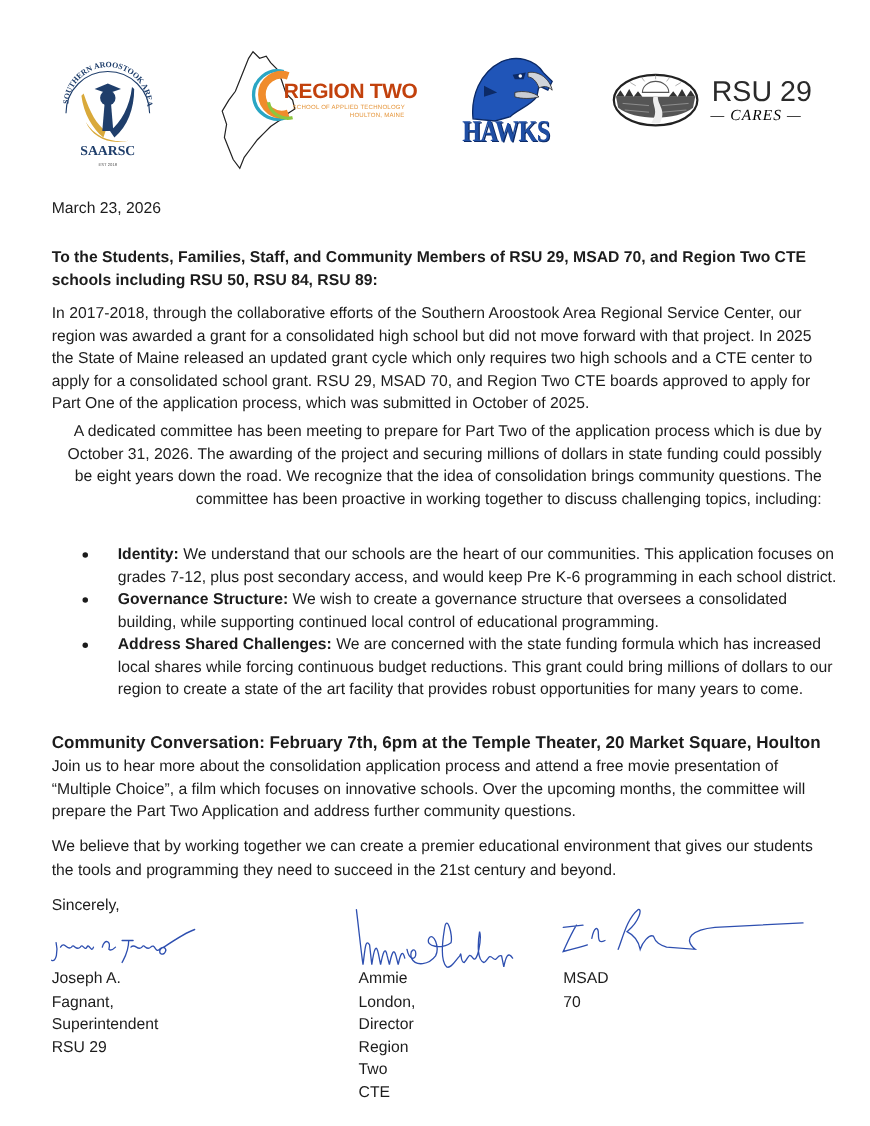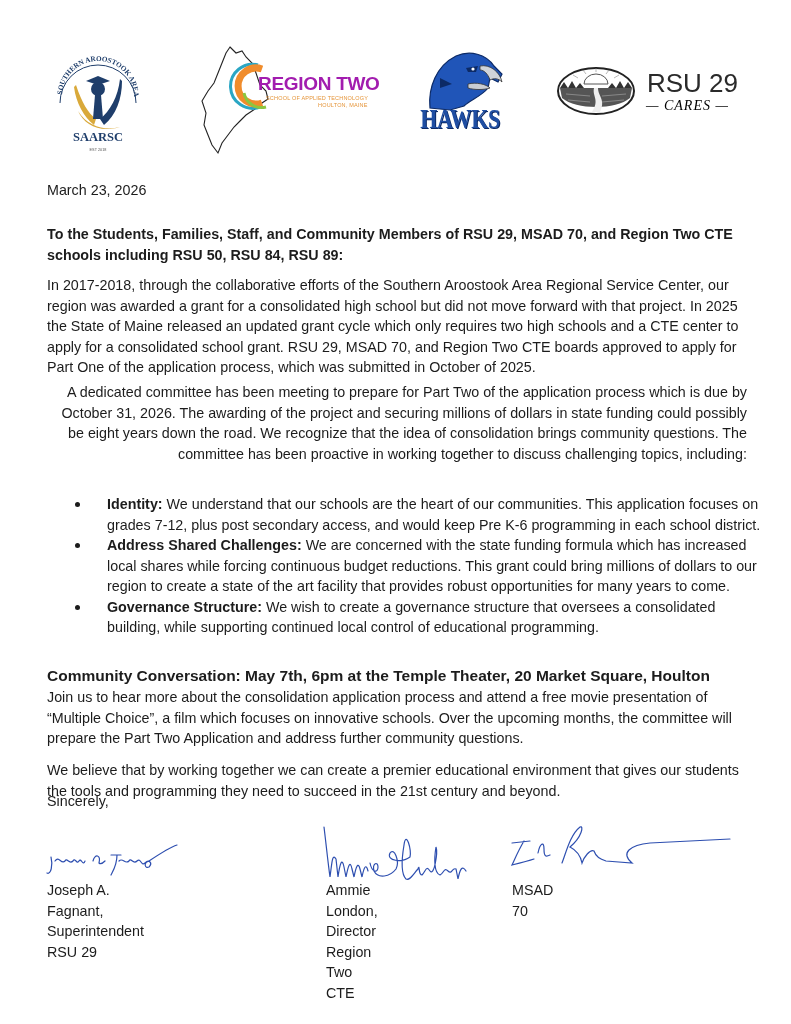--- a/index.html
+++ b/index.html
@@ -11,21 +11,21 @@
   .logo { position: absolute; }
 
   
   .saarsc { left: 48px; top: 5px; width: 100px; height: 110px; }
   .saarsc svg { display: block; }
 
   
   .region { left: 200px; top: 3px; width: 205px; height: 115px; }
   .region-title {
     position: absolute; left: 58px; top: 30px; font-weight: bold; font-size: 19px;
-    letter-spacing: -0.3px; color: #a21caf; font-family: "Liberation Sans", sans-serif;
+    letter-spacing: -0.3px; color: #c2410c; font-family: "Liberation Sans", sans-serif;
   }
   .region-sub1, .region-sub2 {
     position: absolute; font-size: 5.5px; color: #e5953a; letter-spacing: 0.2px;
     font-family: "Liberation Sans", sans-serif;
   }
   .region-sub1 { left: 66px; top: 52px; }
   .region-sub2 { left: 118px; top: 59px; }
 
   
   .hawks { left: 410px; top: 8px; width: 100px; height: 90px; }
@@ -56,21 +56,21 @@
   .bullets { position: absolute; top: 298px; left: 0; margin: 16px; padding: 0; list-style: none; width: 705px; }
   .bullets li { position: relative; padding-left: 44px; }
   .bullets li::before {
     content: ""; position: absolute; left: 12px; top: 8px; width: 5px; height: 5px;
     border-radius: 50%; background: #1c1c1c;
   }
   .bullets b { font-weight: bold; }
   .event-heading { position: absolute; top: 486px; font-weight: bold; font-size: 15.5px; }
   .para3 { position: absolute; top: 507px; }
   .para4 { position: absolute; top: 580px; }
-  .closing { position: absolute; top: 611px; text-align: right; }
+  .closing { position: absolute; top: 633px; text-align: right; }
 
   .sig { position: absolute; top: 655px; }
   .sig svg { position: absolute; }
   .sig .lines { position: absolute; top: 45px; }
   .sig-1 { left: 0; }
   .sig-2 { left: 279px; }
   .sig-3 { left: 465px; }
 </style>
 </head>
 <body>
@@ -151,25 +151,25 @@
 </div>
 
 <div class="letter">
   <p class="date">March 23, 2026</p>
   <p class="salutation">To the Students, Families, Staff, and Community Members of RSU 29, MSAD 70, and Region Two CTE schools including RSU 50, RSU 84, RSU 89:</p>
   <p class="para1">In 2017-2018, through the collaborative efforts of the Southern Aroostook Area Regional Service Center, our region was awarded a grant for a consolidated high school but did not move forward with that project. In 2025 the State of Maine released an updated grant cycle which only requires two high schools and a CTE center to apply for a consolidated school grant. RSU 29, MSAD 70, and Region Two CTE boards approved to apply for Part One of the application process, which was submitted in October of 2025.</p>
   <p class="para2">A dedicated committee has been meeting to prepare for Part Two of the application process which is due by October 31, 2026. The awarding of the project and securing millions of dollars in state funding could possibly be eight years down the road. We recognize that the idea of consolidation brings community questions. The committee has been proactive in working together to discuss challenging topics, including:</p>
 
   <ul class="bullets">
     <li><b>Identity:</b><span> We understand that our schools are the heart of our communities. This application focuses on grades 7-12, plus post secondary access, and would keep Pre K-6 programming in each school district.</span></li>
+    <li><b>Governance Structure:</b><span> We wish to create a governance structure that oversees a consolidated building, while supporting continued local control of educational programming.</span></li>
     <li><b>Address Shared Challenges:</b><span> We are concerned with the state funding formula which has increased local shares while forcing continuous budget reductions. This grant could bring millions of dollars to our region to create a state of the art facility that provides robust opportunities for many years to come.</span></li>
-    <li><b>Governance Structure:</b><span> We wish to create a governance structure that oversees a consolidated building, while supporting continued local control of educational programming.</span></li>
   </ul>
 
-  <p class="event-heading">Community Conversation: May 7th, 6pm at the Temple Theater, 20 Market Square, Houlton</p>
+  <p class="event-heading">Community Conversation: February 7th, 6pm at the Temple Theater, 20 Market Square, Houlton</p>
   <p class="para3">Join us to hear more about the consolidation application process and attend a free movie presentation of “Multiple Choice”, a film which focuses on innovative schools. Over the upcoming months, the committee will prepare the Part Two Application and address further community questions.</p>
   <p class="para4">We believe that by working together we can create a premier educational environment that gives our students the tools and programming they need to succeed in the 21st century and beyond.</p>
   <p class="closing">Sincerely,</p>
 
   <div class="sig sig-1">
     <svg width="200" height="46" viewBox="0 0 200 46" style="left:-2px;top:0">
       <path d="M 6,22 C 8,30 6,40 2,38 M 10,26 C 14,20 16,30 20,26 C 22,22 24,30 28,26 C 30,22 32,30 34,26 C 36,22 38,32 40,26 M 48,26 C 50,18 56,20 54,28 C 56,30 58,28 60,26 M 66,20 L 76,20 M 72,20 C 72,30 68,36 66,40 M 74,26 C 78,22 80,30 84,26 C 86,22 88,30 92,26 C 96,22 96,32 100,28 C 104,24 108,28 104,32 C 100,34 98,28 104,26 C 110,22 126,12 132,10" fill="none" stroke="#2e4fb0" stroke-width="1.2" stroke-linecap="round"></path>
     </svg>
     <div class="lines">
       <div>Joseph A. Fagnant, Superintendent</div>

